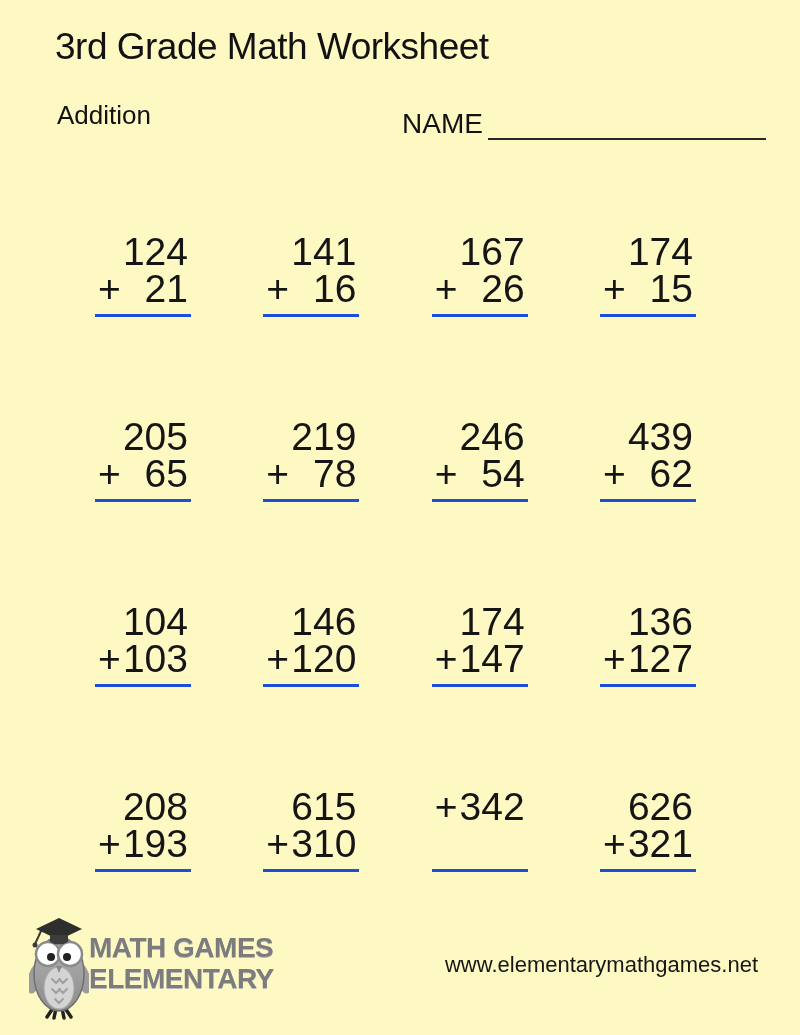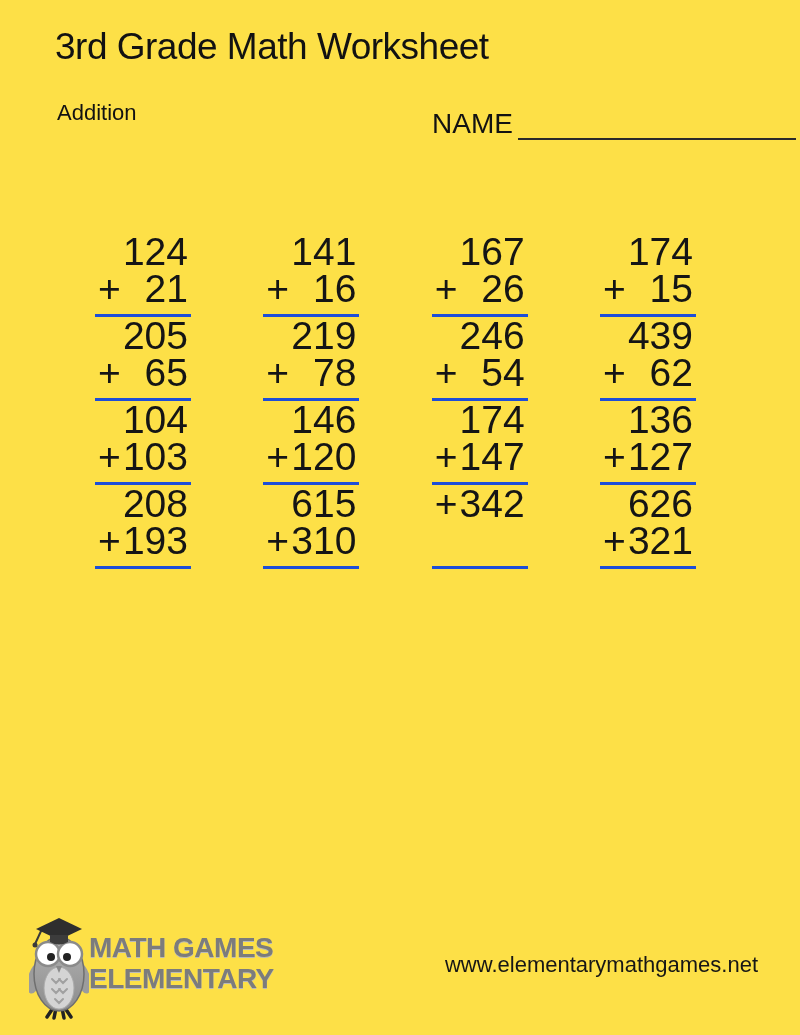--- a/index.html
+++ b/index.html
@@ -1,76 +1,75 @@
 <!DOCTYPE html>
 <html><head>
 <meta charset="utf-8">
 <style>
   * { margin: 0; padding: 0; box-sizing: border-box; }
   html, body { background: #e8e8e8; }
   .page {
     position: relative;
     width: 800px;
     height: 1035px;
-    background: #fde047;
+    background: #fef9c3;
     margin: 0 auto;
     font-family: "Liberation Sans", sans-serif;
     color: #111111;
     overflow: hidden;
     padding-left: 24px;
   }
   .page-title {
     position: absolute;
     left: 55px;
     top: 26px;
     font-size: 37px;
     font-weight: normal;
     letter-spacing: -0.5px;
     color: #121212;
     white-space: nowrap;
   }
   .section-title {
     position: absolute;
     left: 57px;
     top: 100px;
-    font-size: 22px;
+    font-size: 26px;
     font-weight: normal;
     color: #121212;
   }
   .name-field {
     position: absolute;
     left: 402px;
     top: 108px;
     white-space: nowrap;
   }
   .name-label {
     font-size: 28px;
     color: #121212;
     vertical-align: bottom;
-    margin-left: 30px;
   }
   .name-line {
     display: inline-block;
     width: 278px;
     height: 29px;
     margin-left: 5px;
     border-bottom: 2px solid #2a2a2a;
     vertical-align: bottom;
   }
   .problems {
     position: absolute;
     left: 95px;
     top: 233px;
     width: 601px;
   }
   .prow {
     display: flex;
     justify-content: space-between;
   }
-  .prow + .prow { }
+  .prow + .prow { margin-top: 101px; }
   .problem {
     width: 96px;
     padding: 0 3px 7px 3px;
     border-bottom: 3px solid #1d4ed8;
     font-size: 39px;
     line-height: 37px;
     color: #151515;
   }
   .p-top { text-align: right; }
   .p-bottom {

